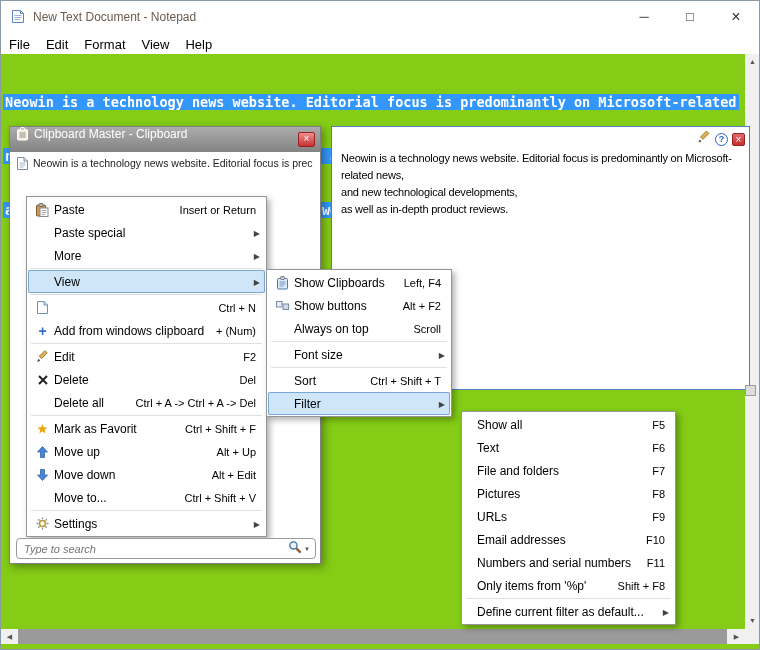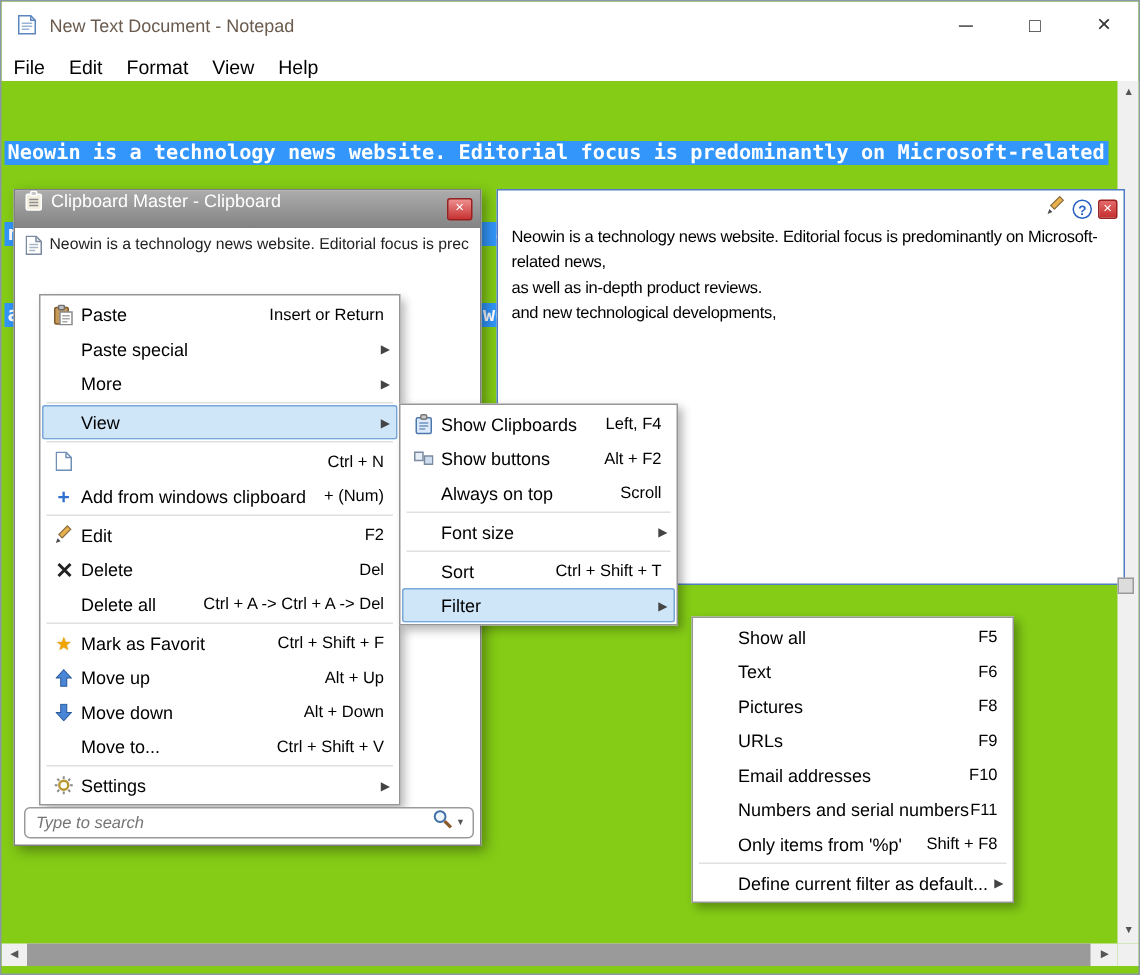--- a/index.html
+++ b/index.html
@@ -55,21 +55,21 @@
   .sep { height:1px; background:#e0e0e0; margin:1px 3px; }
 
   .cm-search { position:absolute; left:6px; top:411px; width:300px; height:21px; border:1px solid #9a9a9a; border-radius:4px; background:#fff; display:flex; align-items:center; z-index:4; }
   .cm-search input { border:none; outline:none; flex:1; font-size:11px; font-style:italic; color:#a8a8a8; padding:0 7px; background:transparent; font-family:"Liberation Sans",sans-serif; }
   .cm-search .search-right { display:flex; align-items:center; gap:2px; padding-right:5px; }
   .search-dd { font-size:6px; color:#555; }
 
   
   .vm { position:absolute; left:265px; top:268px; width:186px; background:#fff; border:1px solid #969696; box-shadow:3px 3px 6px rgba(0,0,0,.3); padding:1px; z-index:5; }
   .fm { position:absolute; left:460px; top:410px; width:215px; background:#fff; border:1px solid #969696; box-shadow:3px 3px 6px rgba(0,0,0,.3); padding:1px; z-index:6; }
-  .fm .mi { padding-left:29px; }
+  .fm .mi { padding-left:14px; }
 
   .plus-ico { color:#2f6fd0; font-weight:bold; font-size:14px; }
   .star-ico { color:#f0a500; font-size:12px; text-shadow:0 0 1px #b8860b; }
 </style>
 </head>
 <body>
 
 <div class="screen">
 
   <div class="np-titlebar">
@@ -130,22 +130,22 @@
           </svg>
       </span>
       <span class="pv-help">
           <span>?</span>
         </span>
       <span class="pv-close"><span>×</span></span>
     </div>
     <div class="pv-text">
       <div>Neowin is a technology news website. Editorial focus is predominantly on Microsoft-</div>
       <div>related news,</div>
+      <div>and new technological developments,</div>
       <div>as well as in-depth product reviews.</div>
-      <div>and new technological developments,</div>
     </div>
   </div>
   <div class="pv-nub"></div>
 
   <div class="cm-window">
     <div class="cm-titlebar">
       <span>
         <svg width="13" height="14" viewBox="0 0 13 14">
             <rect x="1.5" y="2.5" width="10" height="10.5" rx="1" fill="#f3eedd" stroke="#fff"></rect>
             <rect x="4.5" y="0.5" width="4" height="3" rx="1" fill="#c9c9c9" stroke="#fff"></rect>
@@ -273,21 +273,21 @@
         <span class="mi-sc">Alt + Up</span>
       </div>
 
       <div class="mi">
         <span class="mi-ico">
           <svg width="11" height="12" viewBox="0 0 11 12" style="transform:rotate(180deg)">
               <path d="M5.5 0.5 L10.5 6 H7.5 V11.5 H3.5 V6 H0.5 Z" fill="#4a86d8" stroke="#2a5a9a" stroke-width="0.7"></path>
             </svg>
         </span>
         <span class="mi-label">Move down</span>
-        <span class="mi-sc">Alt + Down</span>
+        <span class="mi-sc">Alt + Edit</span>
       </div>
 
       <div class="mi">
         <span class="mi-ico"></span>
         <span class="mi-label">Move to...</span>
         <span class="mi-sc">Ctrl + Shift + V</span>
       </div>
 
       <div class="sep"></div>
 
@@ -377,20 +377,24 @@
   <div class="fm">
     <div class="mi">
       <span class="mi-label">Show all</span>
       <span class="mi-sc">F5</span>
     </div>
     <div class="mi">
       <span class="mi-label">Text</span>
       <span class="mi-sc">F6</span>
     </div>
     <div class="mi">
+      <span class="mi-label">File and folders</span>
+      <span class="mi-sc">F7</span>
+    </div>
+    <div class="mi">
       <span class="mi-label">Pictures</span>
       <span class="mi-sc">F8</span>
     </div>
     <div class="mi">
       <span class="mi-label">URLs</span>
       <span class="mi-sc">F9</span>
     </div>
     <div class="mi">
       <span class="mi-label">Email addresses</span>
       <span class="mi-sc">F10</span>

